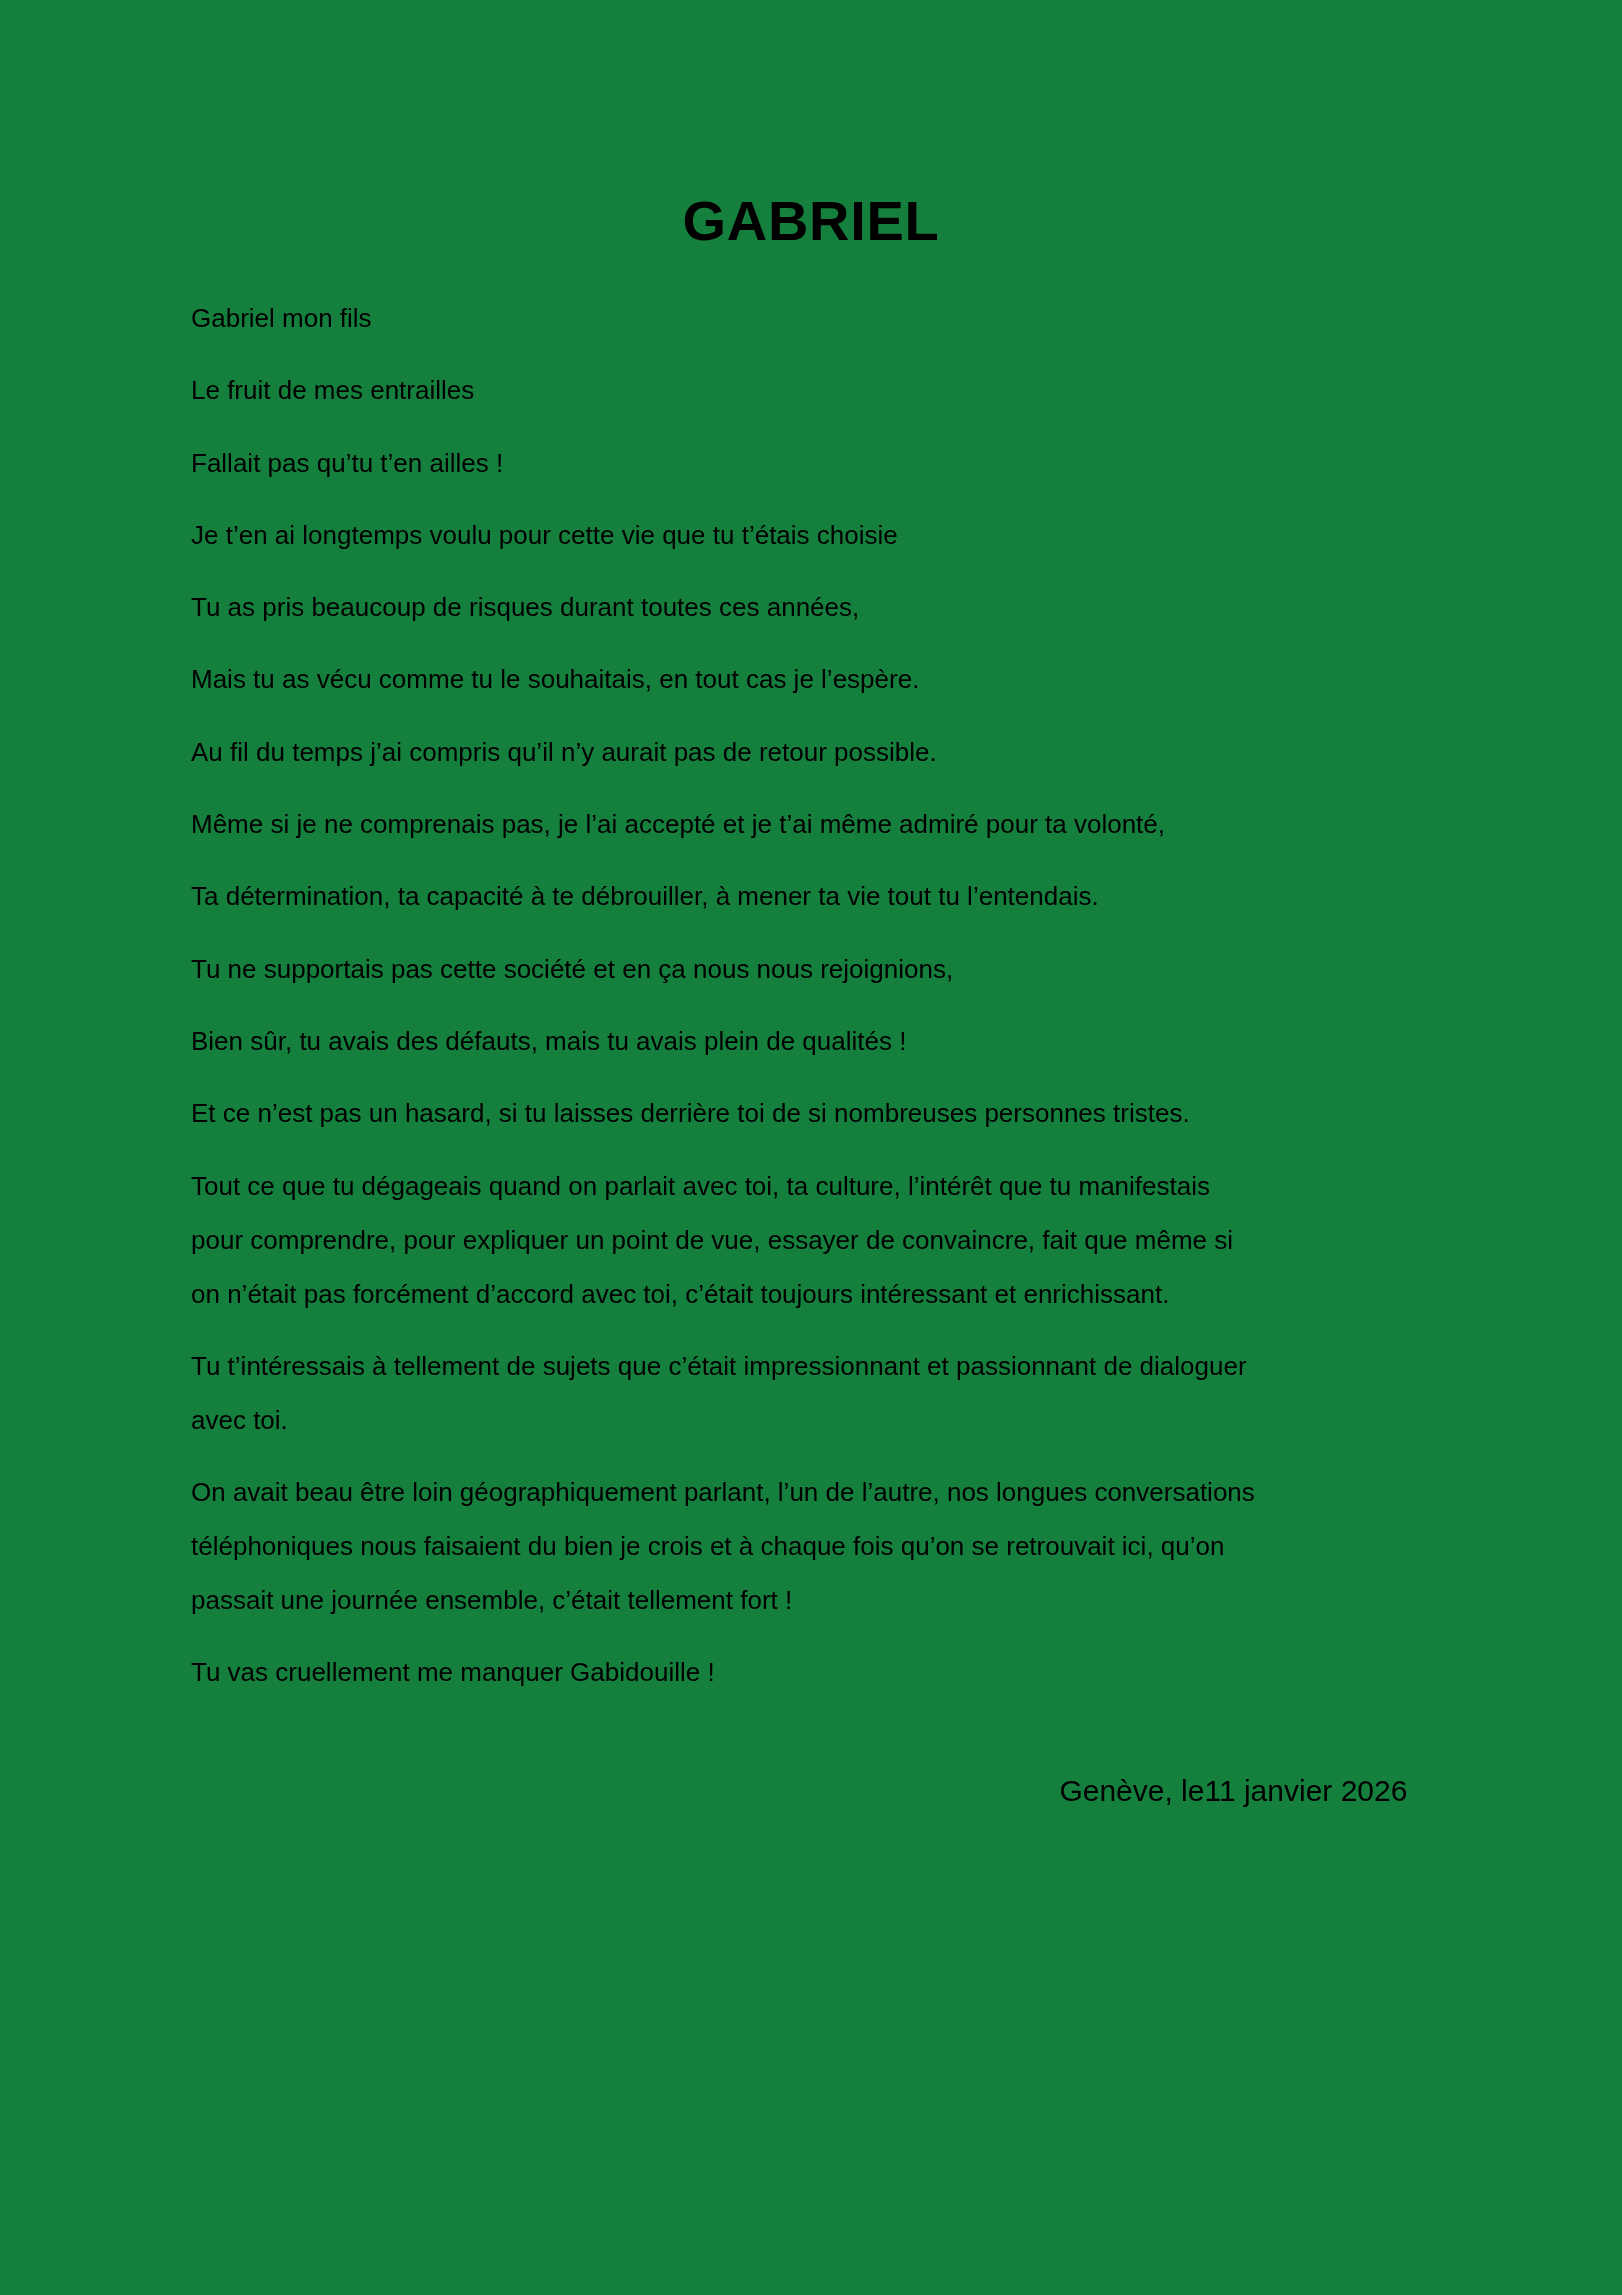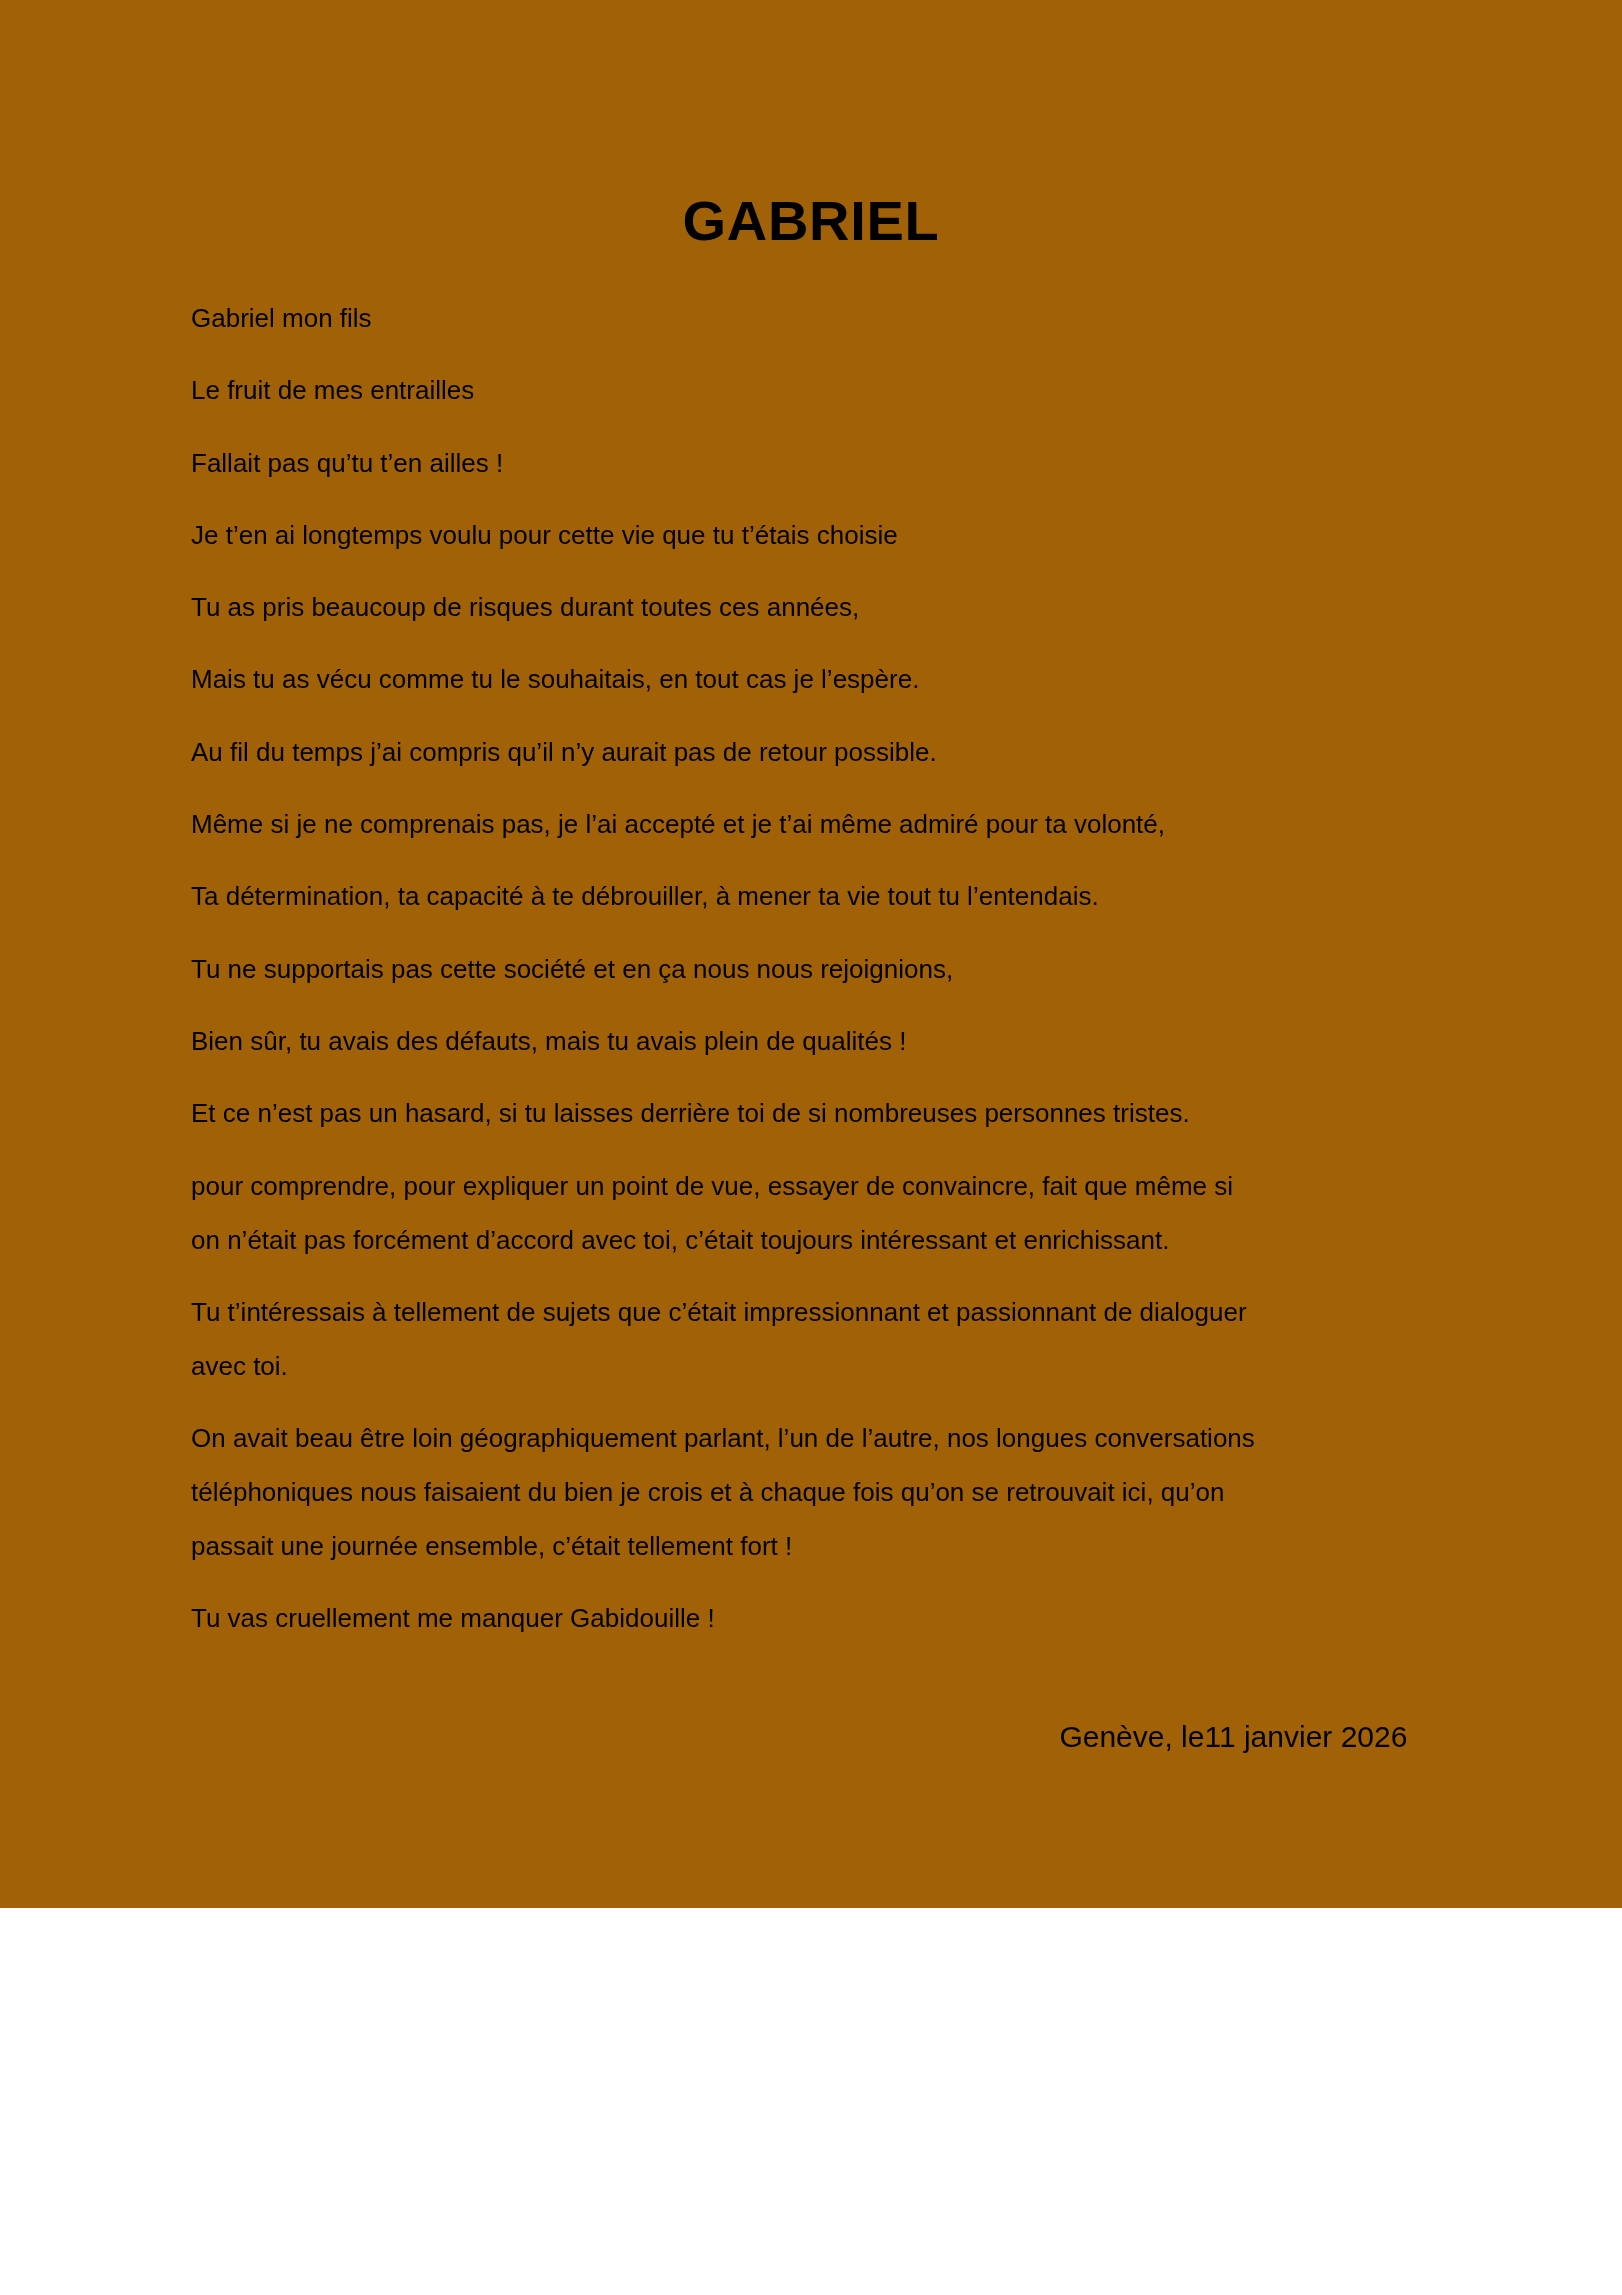--- a/index.html
+++ b/index.html
@@ -3,22 +3,22 @@
 <meta charset="utf-8">
 <style>
   html, body {
     margin: 0;
     padding: 0;
     background: #ffffff;
   }
   #page {
     position: relative;
     width: 1622px;
-    height: 1908px;
-    background: #a16207;
+    height: 2295px;
+    background: #15803d;
     color: #000000;
     font-family: "Liberation Sans", sans-serif;
     overflow: hidden;
   }
   #content {
     position: absolute;
     left: 191px;
     top: 0;
     width: 1240px;
   }
@@ -90,20 +90,21 @@
       <div class="para">
         <div class="line">Tu ne supportais pas cette société et en ça nous nous rejoignions,</div>
       </div>
       <div class="para">
         <div class="line">Bien sûr, tu avais des défauts, mais tu avais plein de qualités !</div>
       </div>
       <div class="para">
         <div class="line">Et ce n’est pas un hasard, si tu laisses derrière toi de si nombreuses personnes tristes.</div>
       </div>
       <div class="para">
+        <div class="line">Tout ce que tu dégageais quand on parlait avec toi, ta culture, l’intérêt que tu manifestais</div>
         <div class="line">pour comprendre, pour expliquer un point de vue, essayer de convaincre, fait que même si</div>
         <div class="line">on n’était pas forcément d’accord avec toi, c’était toujours intéressant et enrichissant.</div>
       </div>
       <div class="para">
         <div class="line">Tu t’intéressais à tellement de sujets que c’était impressionnant et passionnant de dialoguer</div>
         <div class="line">avec toi.</div>
       </div>
       <div class="para">
         <div class="line">On avait beau être loin géographiquement parlant, l’un de l’autre, nos longues conversations</div>
         <div class="line">téléphoniques nous faisaient du bien je crois et à chaque fois qu’on se retrouvait ici, qu’on</div>

